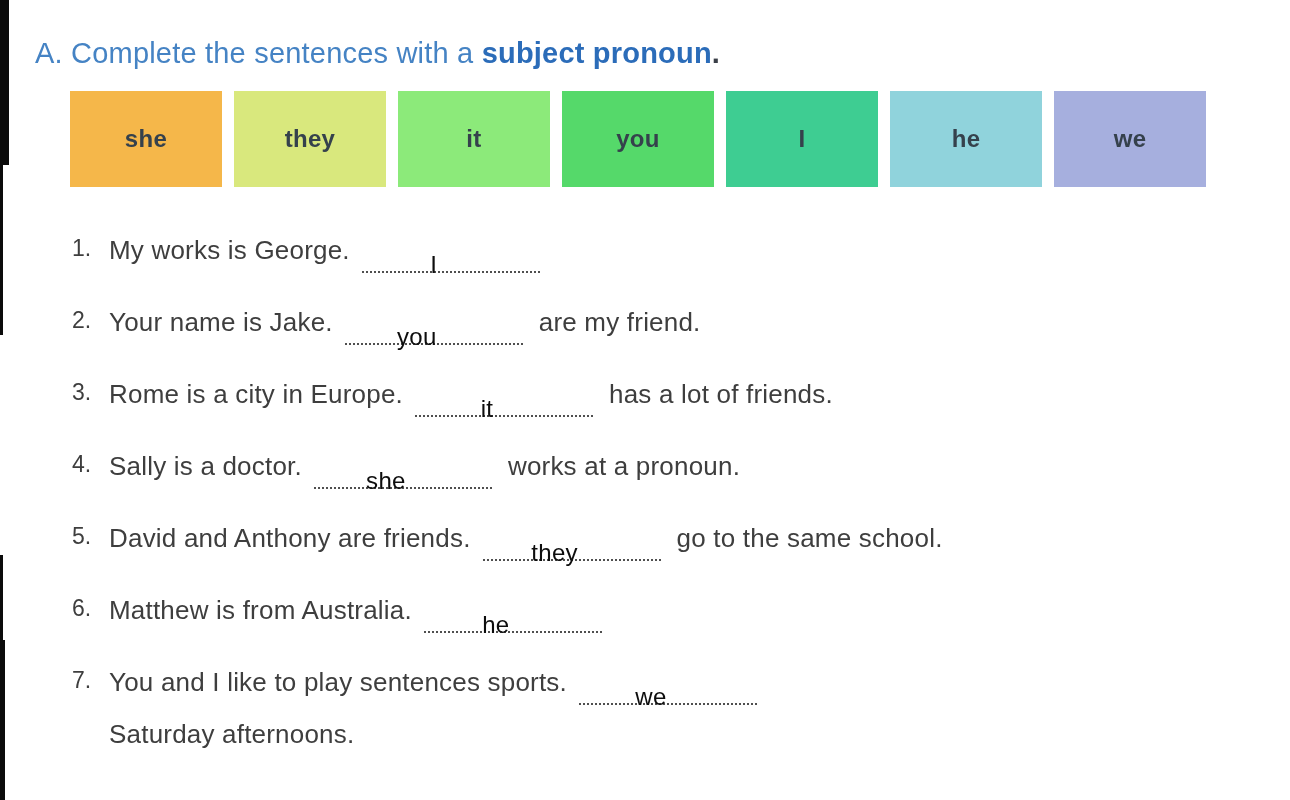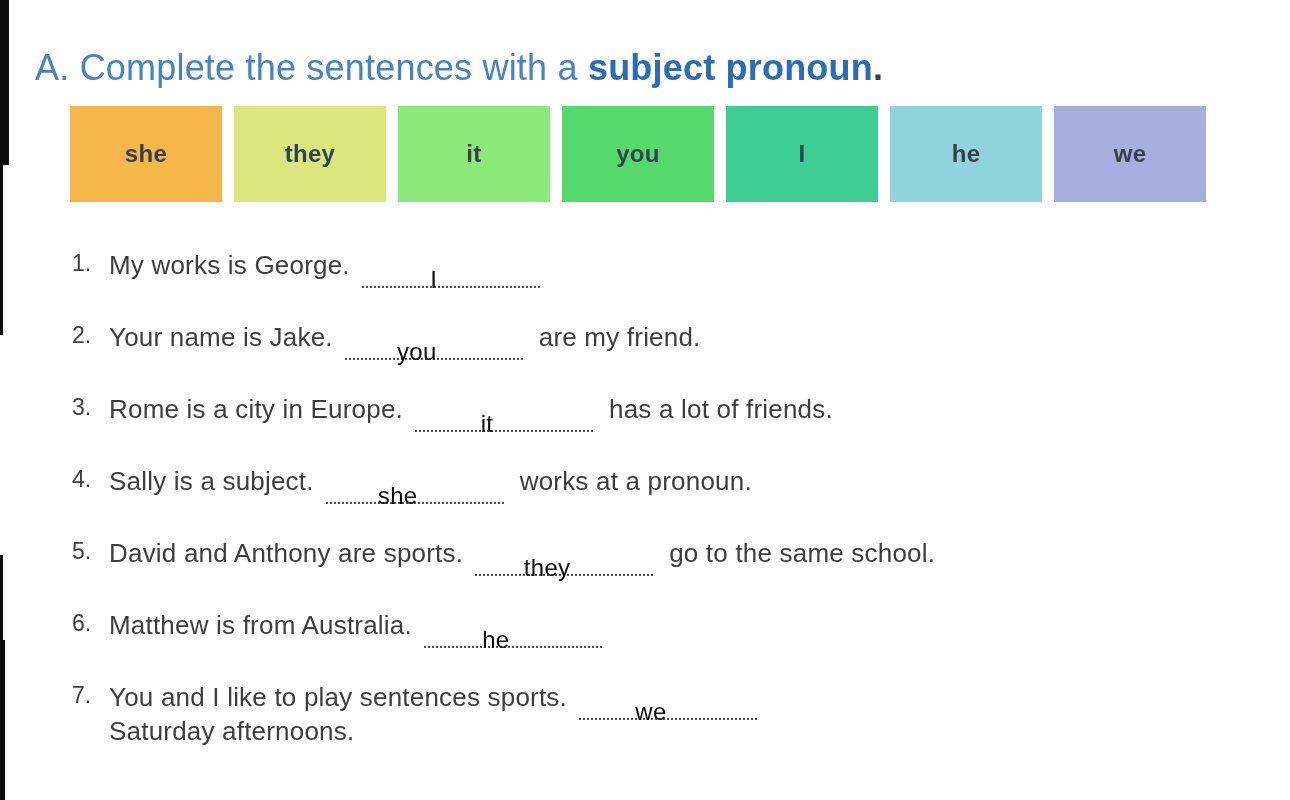--- a/index.html
+++ b/index.html
@@ -15,22 +15,22 @@
   .edge { position: absolute; left: 0; background: #0b0b0b; z-index: 5; }
   .edge-top    { top: 0;    width: 9px; height: 165px; }
   .edge-mid1   { top: 150px; width: 3px; height: 185px; }
   .edge-mid2   { top: 555px; width: 3px; height: 110px; }
   .edge-bottom { top: 640px; width: 5px; height: 160px; }
 
   .page { position: absolute; left: 9px; top: 0; width: 1281px; height: 800px; }
 
   
   .title {
-    margin: 49px 0 0 26px;
-    font-size: 36px;
+    margin: 34px 0 0 26px;
+    font-size: 29px;
     line-height: 38px;
     letter-spacing: 0.2px;
     white-space: nowrap;
   }
   .title .t-regular { color: #4583c4; font-weight: 400; }
   .title .t-bold    { color: #2b6cb9; font-weight: 700; }
   .title .t-suffix  { color: #3a3f48; font-weight: 700; }
 
   
   .word-bank {
@@ -73,20 +73,21 @@
   .answer {
     position: absolute;
     left: 0; right: 34px; bottom: -7px;
     text-align: center;
     font-size: 24px; line-height: 26px;
     color: #0d0d0d;
     letter-spacing: 0.3px;
   }
   .continuation {
     display: block;
+    margin-top: 18px;
     font-size: 26px; line-height: 34px;
     color: #3e3e3e;
     letter-spacing: 0.2px;
   }
 </style>
 </head>
 <body>
 
 <div class="edge edge-top"></div>
 <div class="edge edge-mid1"></div>
@@ -135,26 +136,26 @@
       <span class="sentence"><span>Your name is Jake.</span><span class="blank"><span class="answer">you</span></span><span>are my friend.</span></span>
     </div>
 
     <div class="row">
       <span class="num">3.</span>
       <span class="sentence"><span>Rome is a city in Europe.</span><span class="blank"><span class="answer">it</span></span><span>has a lot of friends.</span></span>
     </div>
 
     <div class="row">
       <span class="num">4.</span>
-      <span class="sentence"><span>Sally is a subject.</span><span class="blank"><span class="answer">she</span></span><span>works at a pronoun.</span></span>
+      <span class="sentence"><span>Sally is a doctor.</span><span class="blank"><span class="answer">she</span></span><span>works at a pronoun.</span></span>
     </div>
 
     <div class="row">
       <span class="num">5.</span>
-      <span class="sentence"><span>David and Anthony are sports.</span><span class="blank"><span class="answer">they</span></span><span>go to the same school.</span></span>
+      <span class="sentence"><span>David and Anthony are friends.</span><span class="blank"><span class="answer">they</span></span><span>go to the same school.</span></span>
     </div>
 
     <div class="row">
       <span class="num">6.</span>
       <span class="sentence"><span>Matthew is from Australia.</span><span class="blank"><span class="answer">he</span></span></span>
     </div>
 
     <div class="row">
       <span class="num">7.</span>
       <span class="sentence"><span>You and I like to play sentences sports.</span><span class="blank"><span class="answer">we</span></span><span class="continuation">Saturday afternoons.</span></span>

